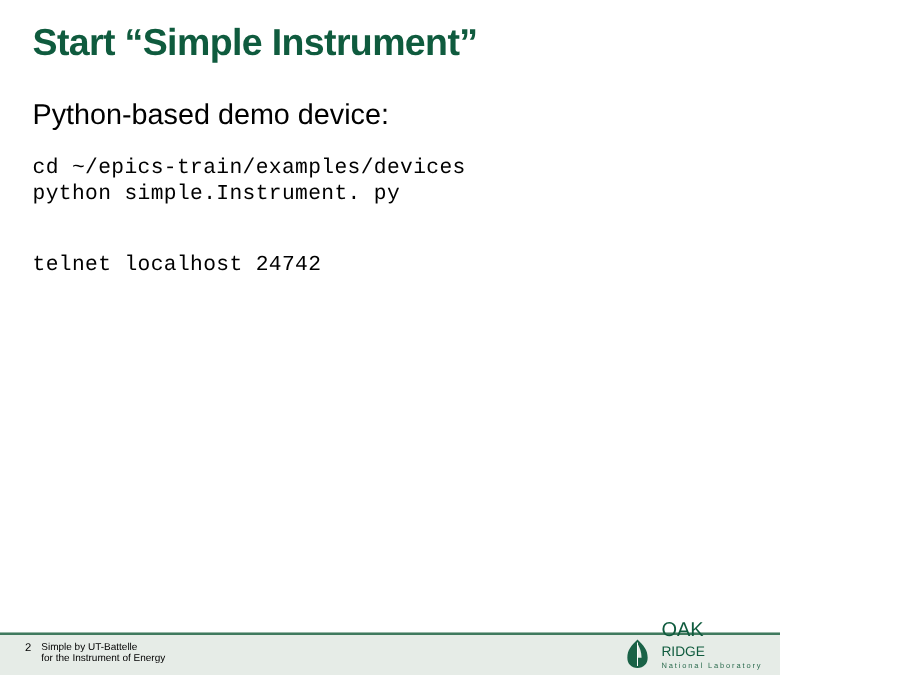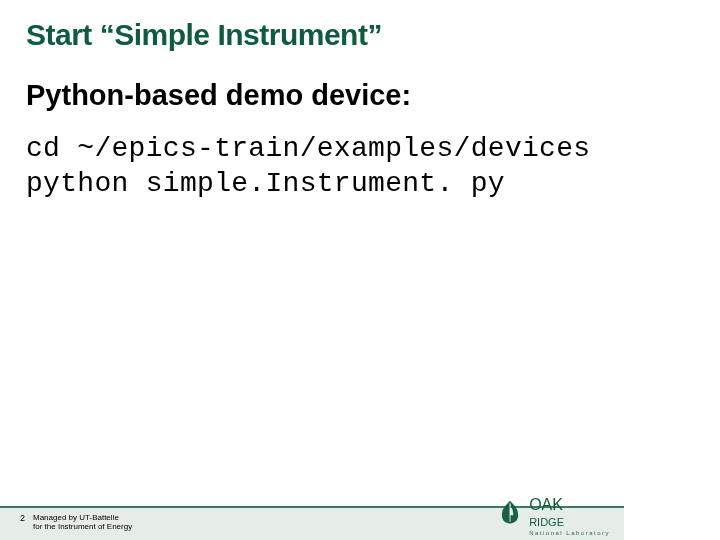--- a/index.html
+++ b/index.html
@@ -13,29 +13,29 @@
   .title {
     color: #0f5b3e;
     font-weight: 900;
     font-size: 30px;
     letter-spacing: -0.5px;
     font-family: Arial, "Arial Black", sans-serif;
     margin-bottom: 26px;
     font-stretch: condensed;
   }
   .body-text {
-    font-size: 29px;
-    font-weight: 700;
+    font-size: 23px;
+    font-weight: 400;
     color: #000;
     line-height: 1.2;
     margin-bottom: 18px;
   }
   .code {
     font-family: "Courier New", Courier, monospace;
-    font-size: 28px;
+    font-size: 17px;
     font-weight: 400;
     color: #000;
     line-height: 1.25;
     margin-bottom: 36px;
     white-space: pre;
     letter-spacing: 0.3px;
   }
   .code.last { margin-bottom: 0; }
   .footer {
     position: absolute;
@@ -64,21 +64,21 @@
     bottom: 9px;
     font-size: 8px;
     line-height: 1.15;
     color: #000;
   }
   .logo {
     position: absolute;
     right: 14px;
     bottom: 4px;
     display: flex;
-    align-items: flex-start;
+    align-items: flex-end;
     gap: 6px;
   }
   .logo-mark {
     width: 26px; height: 26px;
     color: #0f5b3e;
     margin-top: 2px;
   }
   .logo-text {
     display: flex; flex-direction: column; line-height: 1;
     color: #0f5b3e;
@@ -97,26 +97,27 @@
 <div class="slide">
 
   <h1 class="title">Start “Simple Instrument”</h1>
 
   <p class="body-text">Python-based demo device:</p>
 
   <pre class="code">cd ~/epics-train/examples/devices
 python simple.Instrument. py</pre>
 
 
+  <pre class="code last">telnet localhost 24742</pre>
 
   <div class="footer">
     <div class="footer-bar"></div>
     <span class="page-num">2</span>
     <div class="managed">
-      <span>Managed by UT-Battelle</span><br>
+      <span>Simple by UT-Battelle</span><br>
       <span>for the Instrument of Energy</span>
     </div>
     <div class="logo">
       <svg class="logo-mark" viewBox="0 0 32 32">
         <path fill="currentColor" d="M16 2 C10 8 6 12 6 20 C6 26 10 30 16 30 C22 30 26 26 26 20 C26 12 22 8 16 2 Z M16 6 C14 10 12 14 12 20 L16 20 Z M16 6 C18 10 20 14 20 20 L16 20 Z" opacity="0.95"></path>
         <path fill="#fff" d="M16 5 L16 28" stroke="#fff" stroke-width="1"></path>
       </svg>
       <div class="logo-text">
         <span><span>OAK</span><br><span style="font-size:11px">RIDGE</span></span>
         <span class="logo-sub">National Laboratory</span>

